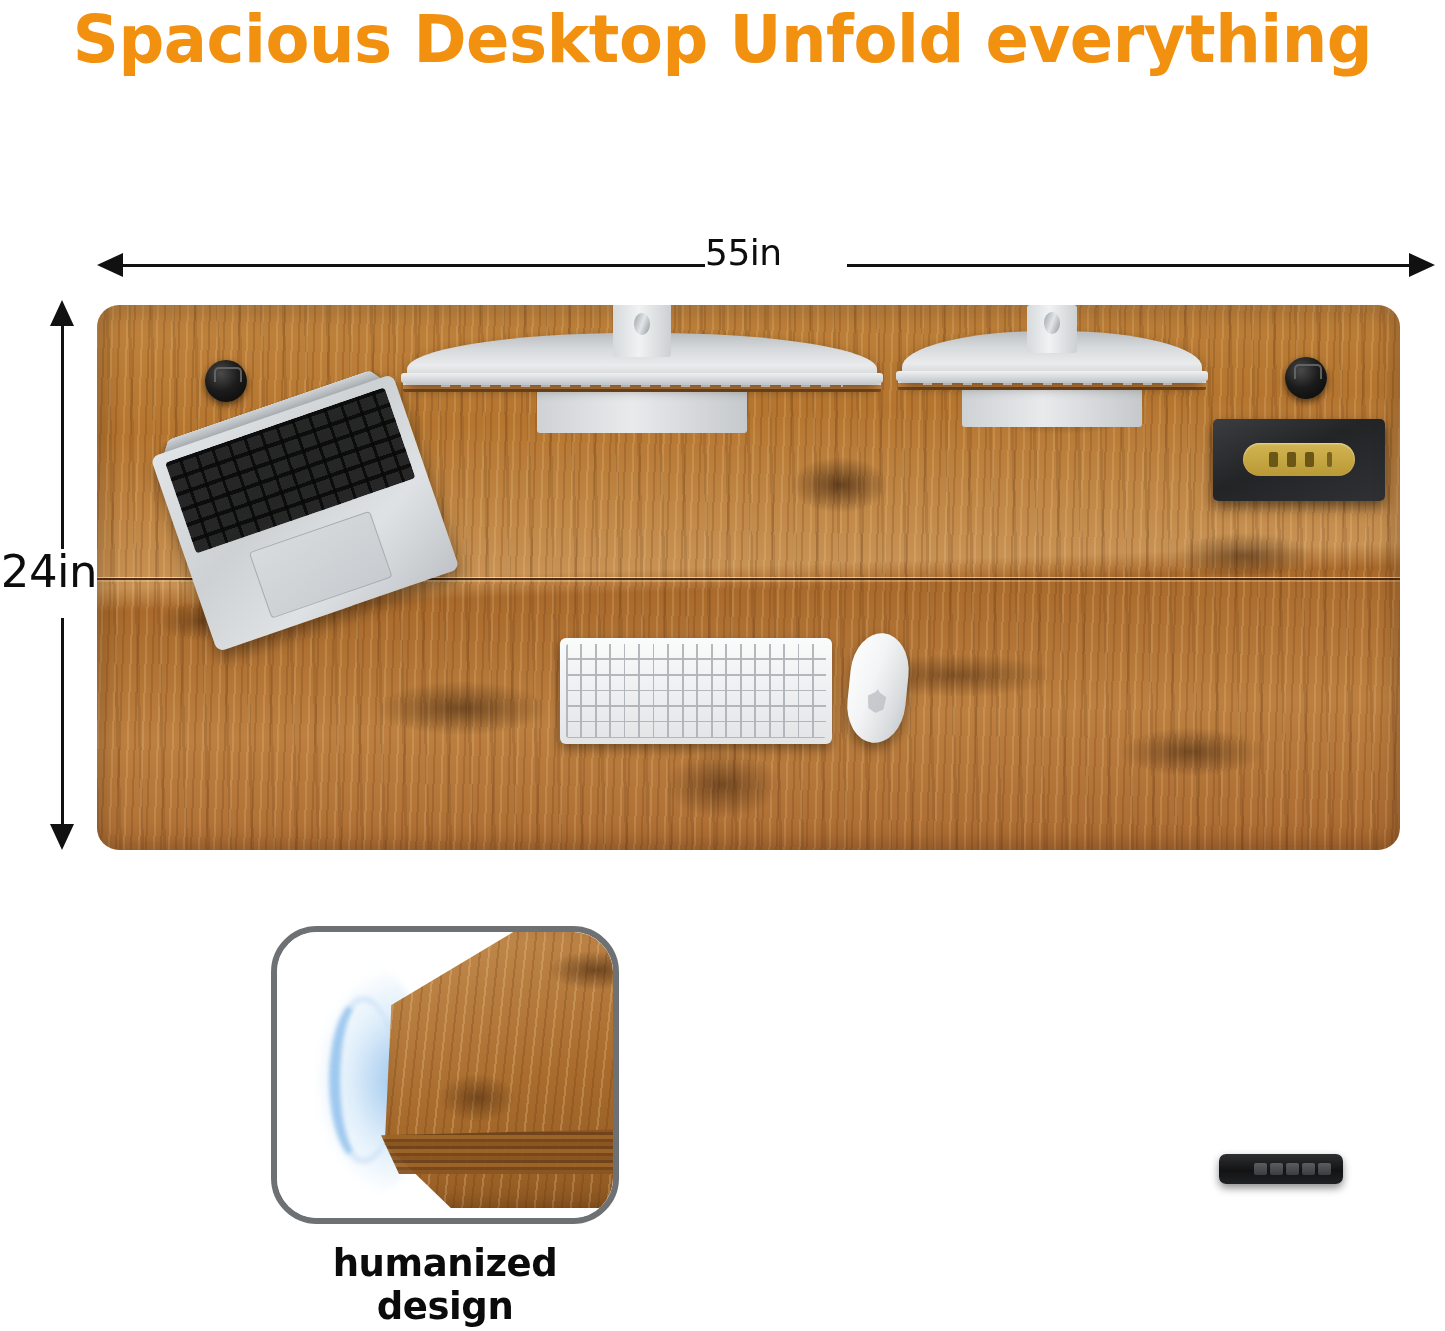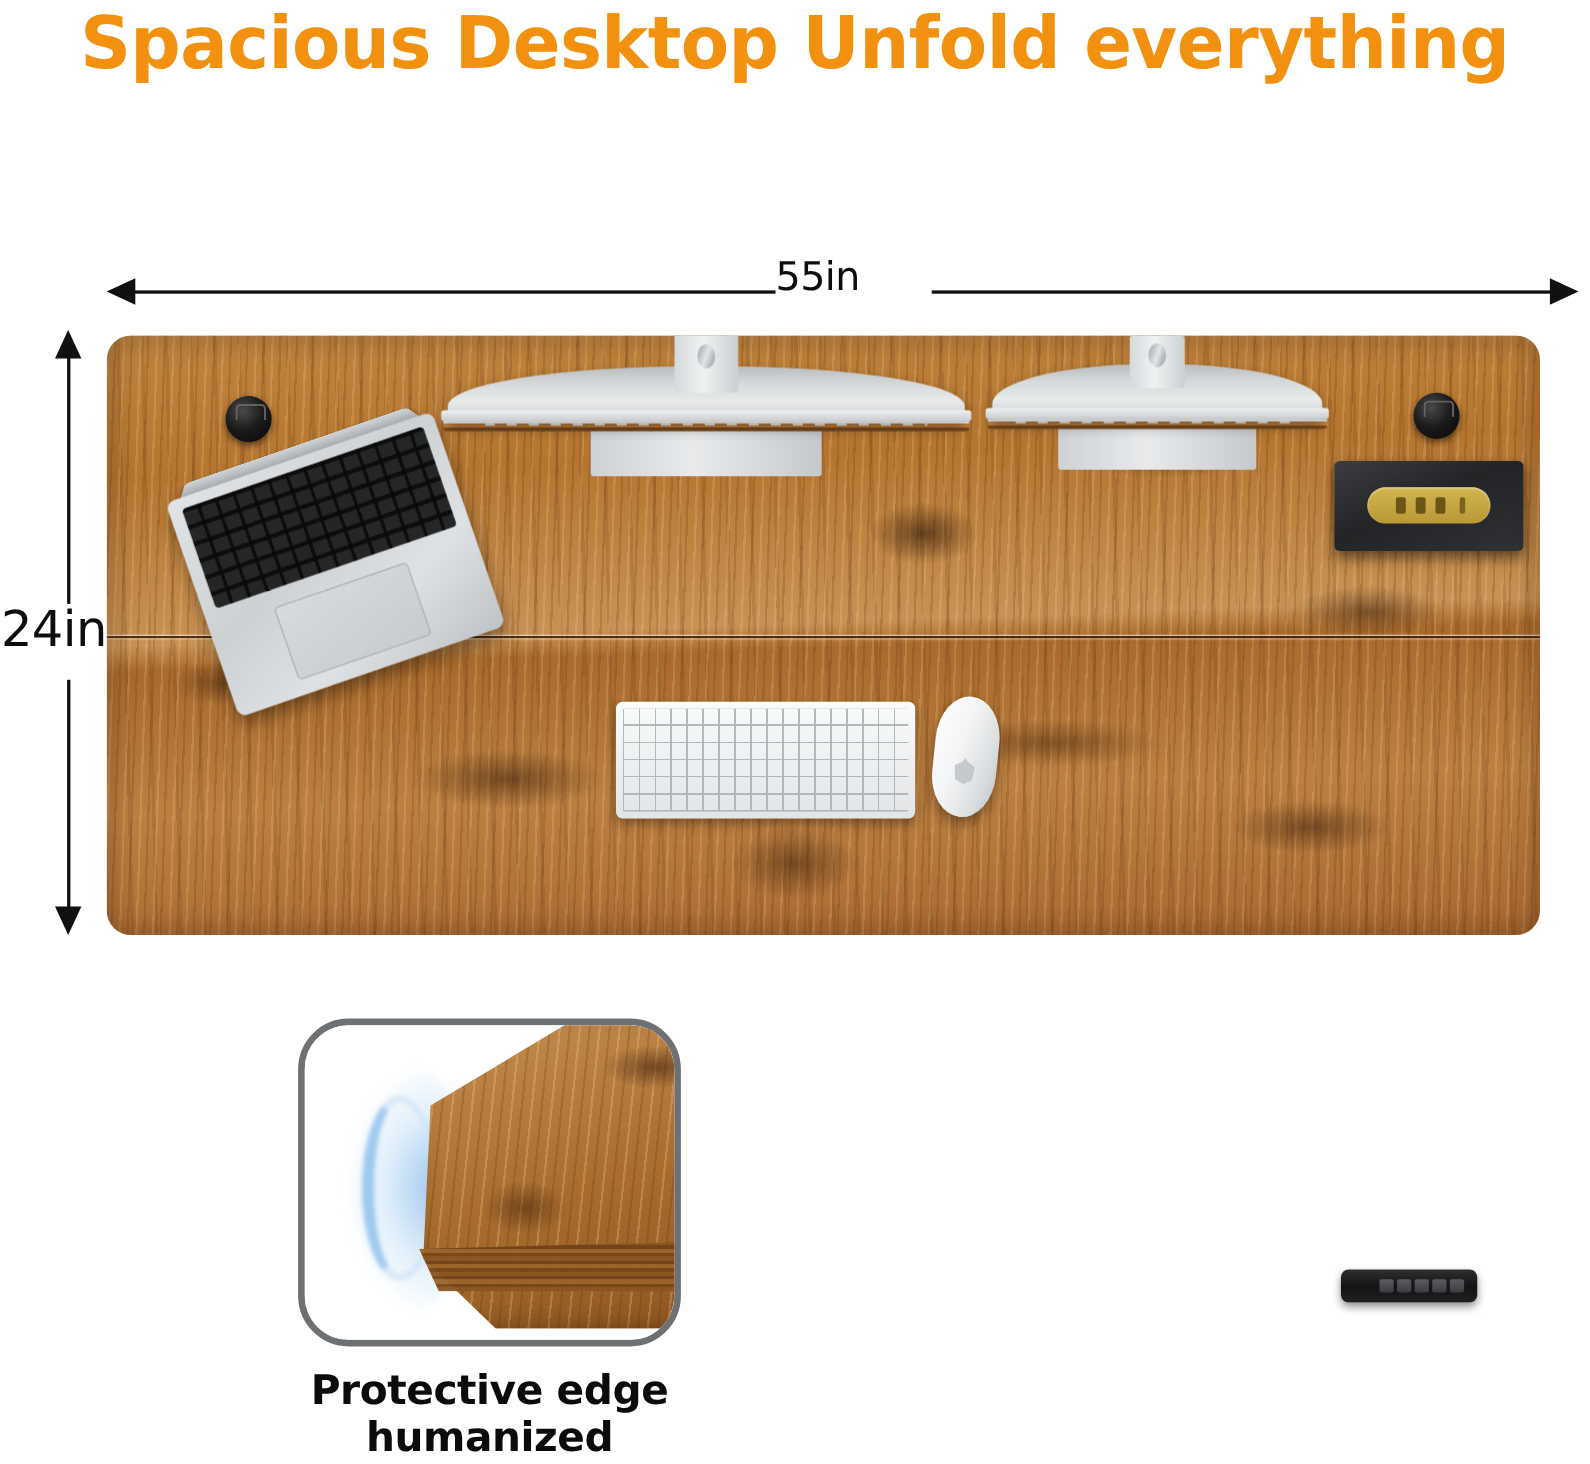--- a/index.html
+++ b/index.html
@@ -453,19 +453,18 @@
   <div class="feature left">
     <div class="fcard">
       <div class="edge-art">
         <div class="glow"></div>
         <div class="glow2"></div>
         <div class="slab"></div>
         <div class="slab-edge"></div>
       </div>
     </div>
     <div class="fcaption">
-      <div>Protective edge</div>
       <div>humanized design</div>
     </div>
   </div>
 
 
 </div>
 
 </body></html>

